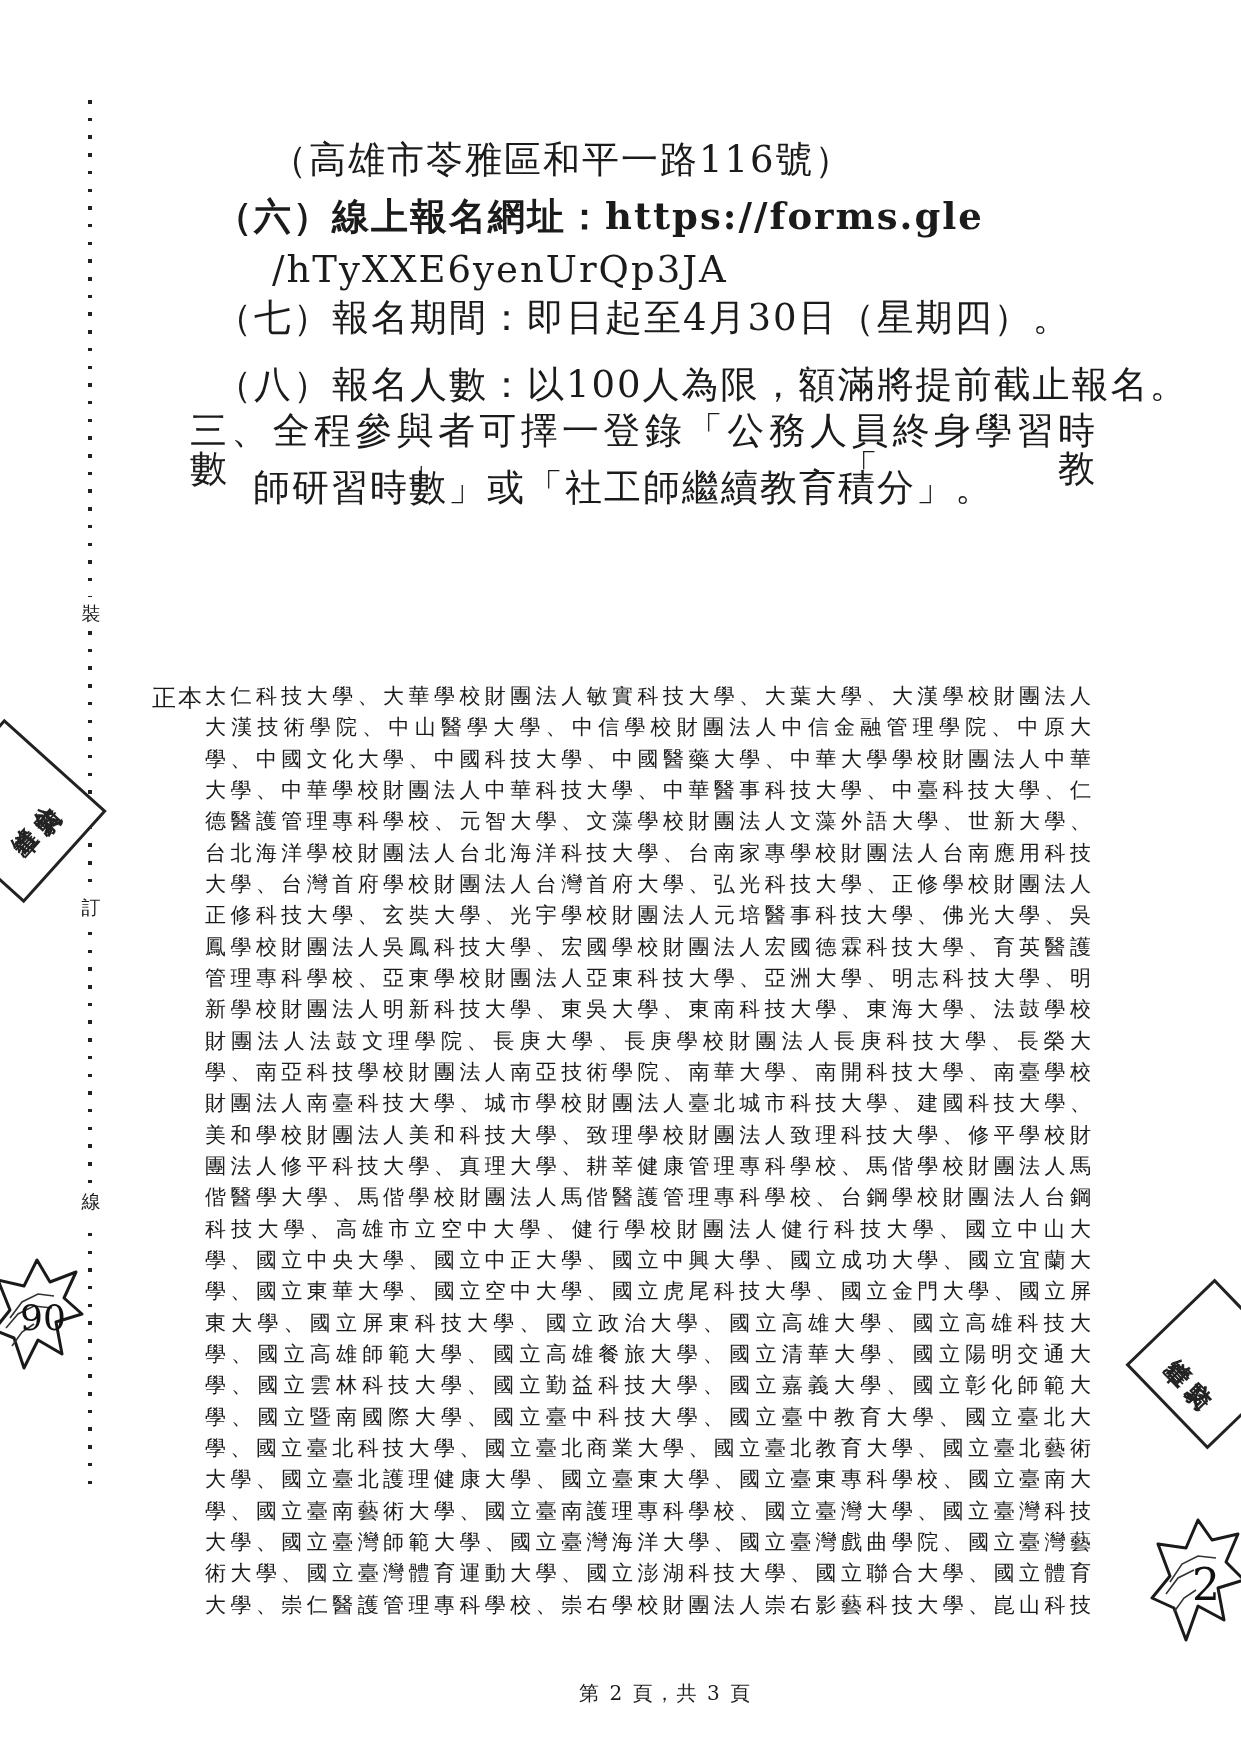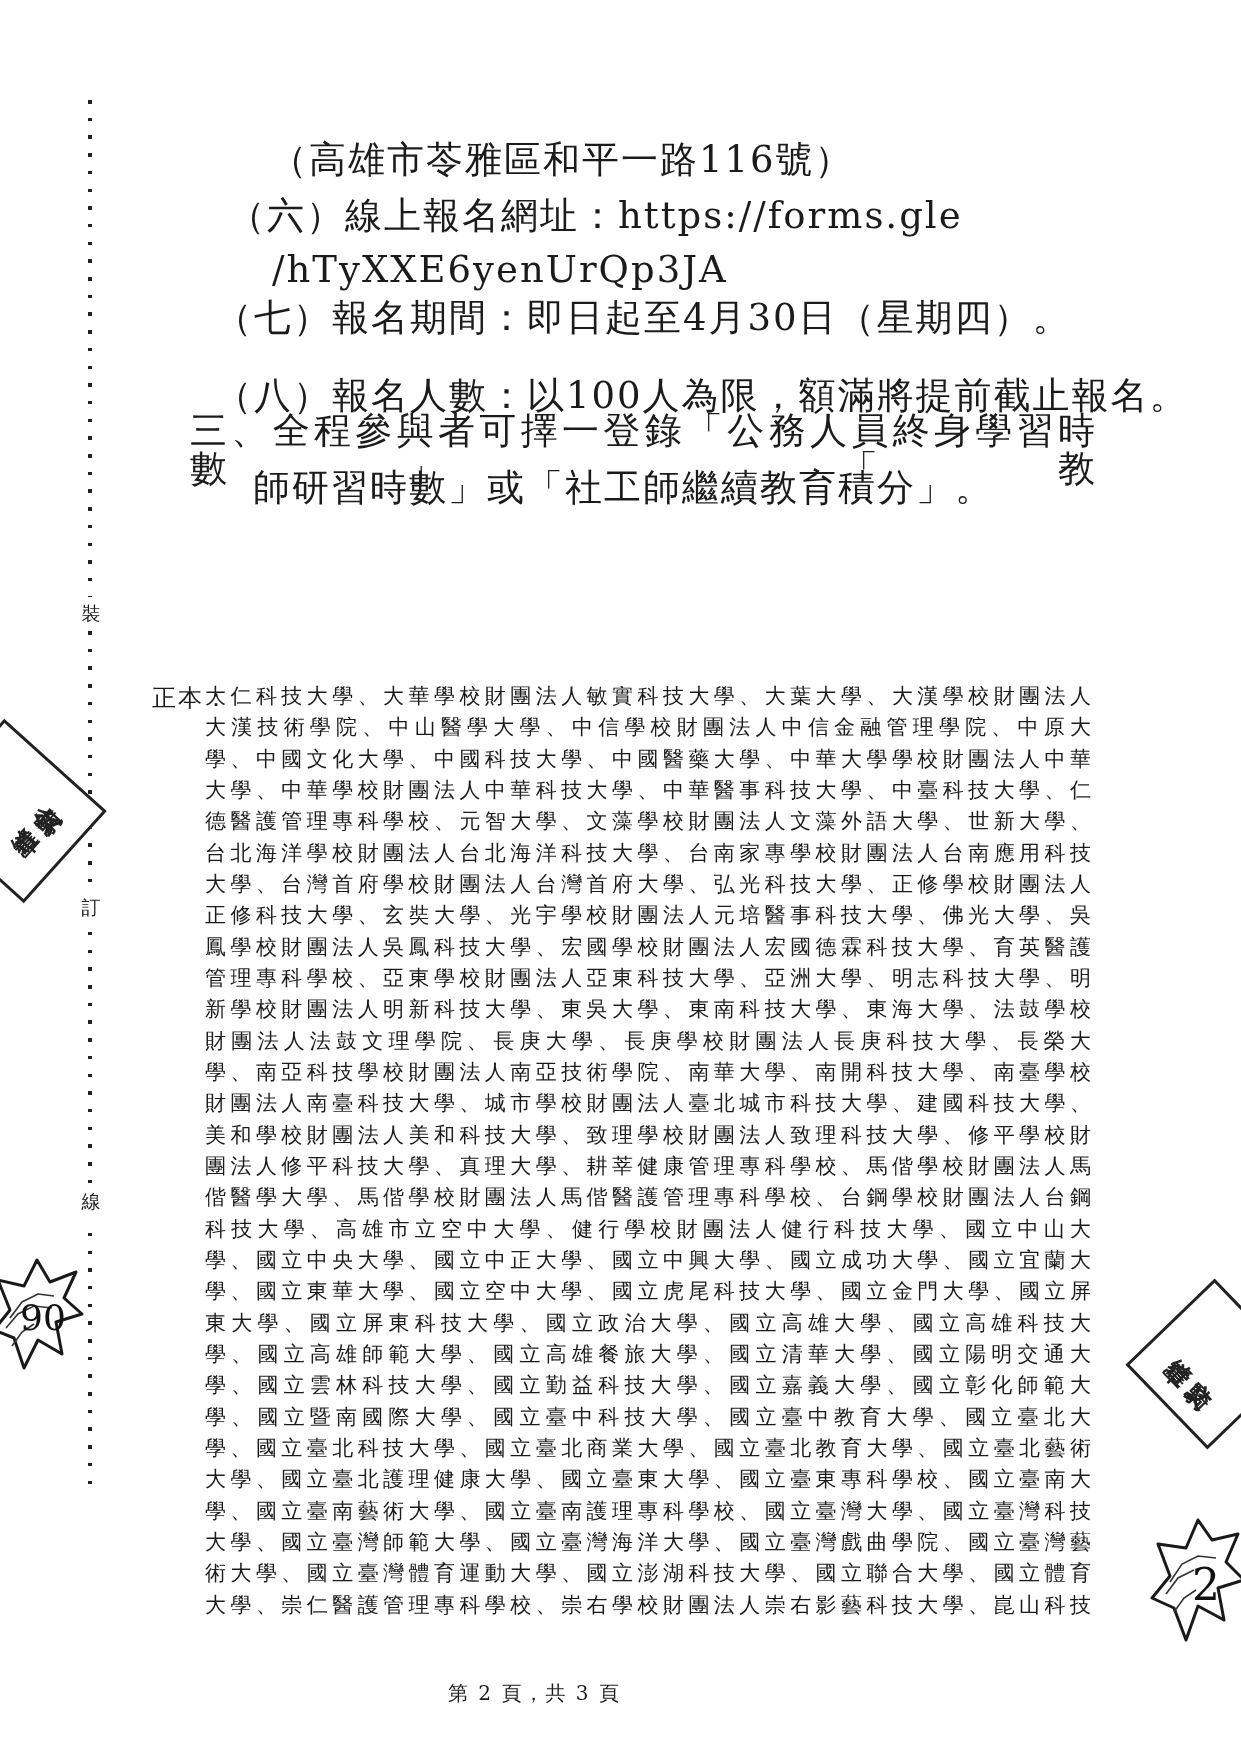--- a/index.html
+++ b/index.html
@@ -23,22 +23,22 @@
   
   .rec-label { position:absolute; left:152px; top:682px; font-size:24px; letter-spacing:2px; }
   .rec-list  { position:absolute; left:205px; top:681px; width:890px; }
   .rec-line  {
     height:31.34px; line-height:31.34px; font-size:21px; letter-spacing:4px;
     text-align:justify; text-align-last:justify; text-justify:inter-character;
     white-space:nowrap; overflow:visible;
   }
 
   
-  .footer { position:absolute; left:448px; top:1680px; width:280px;
-            text-align:left; font-size:20px; letter-spacing:2px; }
+  .footer { position:absolute; left:472px; top:1680px; width:280px;
+            text-align:right; font-size:20px; letter-spacing:2px; }
 
   
   .bind-dots {
     position:absolute; left:88px; top:100px; width:4px; height:1396px;
     background-image:repeating-linear-gradient(to bottom,
       #222 0px, #222 3.5px, transparent 3.5px, transparent 17.7px);
   }
   .bind-mark {
     position:absolute; left:79px; width:24px; text-align:center;
     font-size:19px; background:#fff; padding:4px 0;
@@ -70,24 +70,24 @@
 <body>
 
 <div class="page">
 
   <div class="bind-dots"></div>
   <div class="bind-mark" id="mark-zhuang">裝</div>
   <div class="bind-mark" id="mark-ding">訂</div>
   <div class="bind-mark" id="mark-xian">線</div>
 
   <div class="bline" style="left:270px; top:141px;">（高雄市苓雅區和平一路116號）</div>
-  <div class="bline" style="left:228px; top:197px;">（六）線上報名網址：https://forms.gle</div>
+  <div class="bline" style="left:215px; top:197px;font-weight:bold;">（六）線上報名網址：https://forms.gle</div>
   <div class="bline" style="left:272px; top:251px;">/hTyXXE6yenUrQp3JA</div>
   <div class="bline" style="left:215px; top:299px;">（七）報名期間：即日起至4月30日（星期四）。</div>
-  <div class="bline" style="left:215px; top:377px;">（八）報名人數：以100人為限，額滿將提前截止報名。</div>
+  <div class="bline" style="left:215px; top:366px;">（八）報名人數：以100人為限，額滿將提前截止報名。</div>
   <div class="bline wrapfill" style="left:190px; top:412px;">三、全程參與者可擇一登錄「公務人員終身學習時數」、「教</div>
   <div class="bline" style="left:253px; top:469px;">師研習時數」或「社工師繼續教育積分」。</div>
 
   <div class="rec-label">正本：</div>
   <div class="rec-list">
       <div class="rec-line">大仁科技大學、大華學校財團法人敏實科技大學、大葉大學、大漢學校財團法人</div>
       <div class="rec-line">大漢技術學院、中山醫學大學、中信學校財團法人中信金融管理學院、中原大</div>
       <div class="rec-line">學、中國文化大學、中國科技大學、中國醫藥大學、中華大學學校財團法人中華</div>
       <div class="rec-line">大學、中華學校財團法人中華科技大學、中華醫事科技大學、中臺科技大學、仁</div>
       <div class="rec-line">德醫護管理專科學校、元智大學、文藻學校財團法人文藻外語大學、世新大學、</div>

